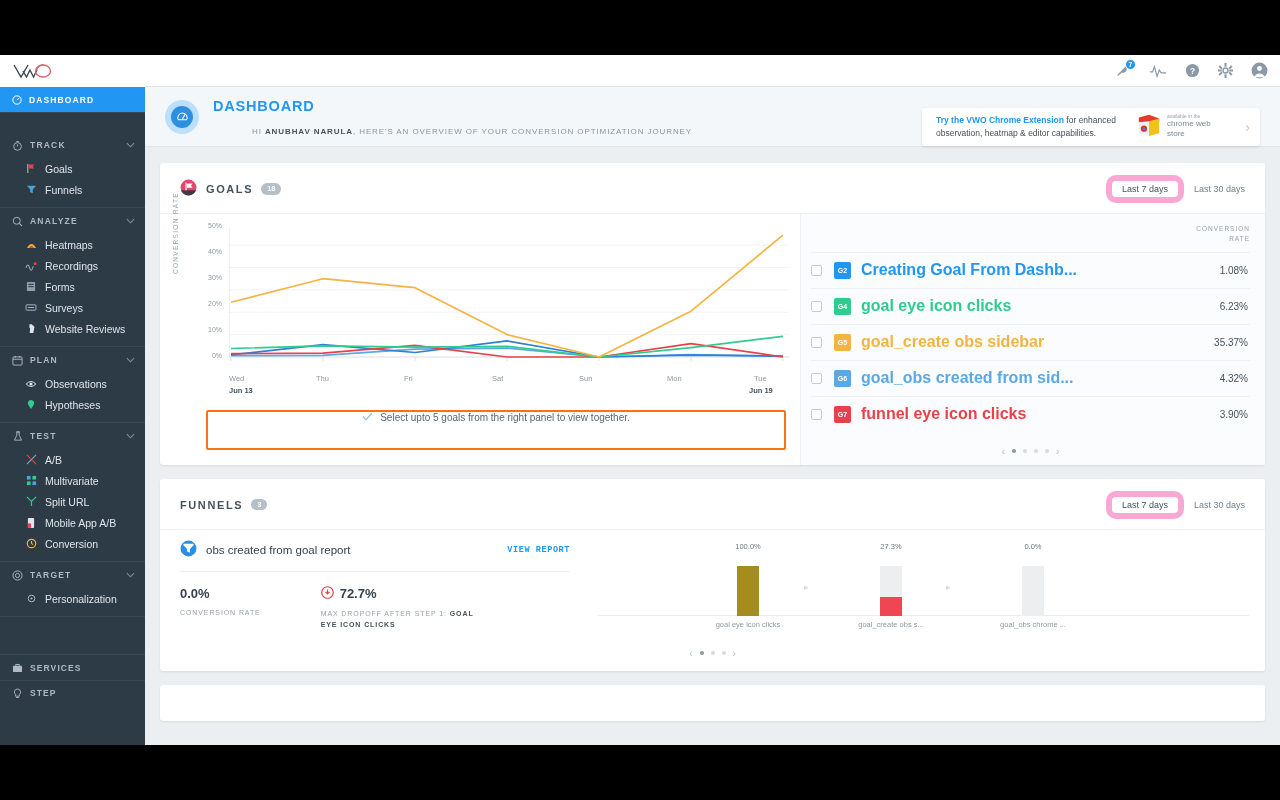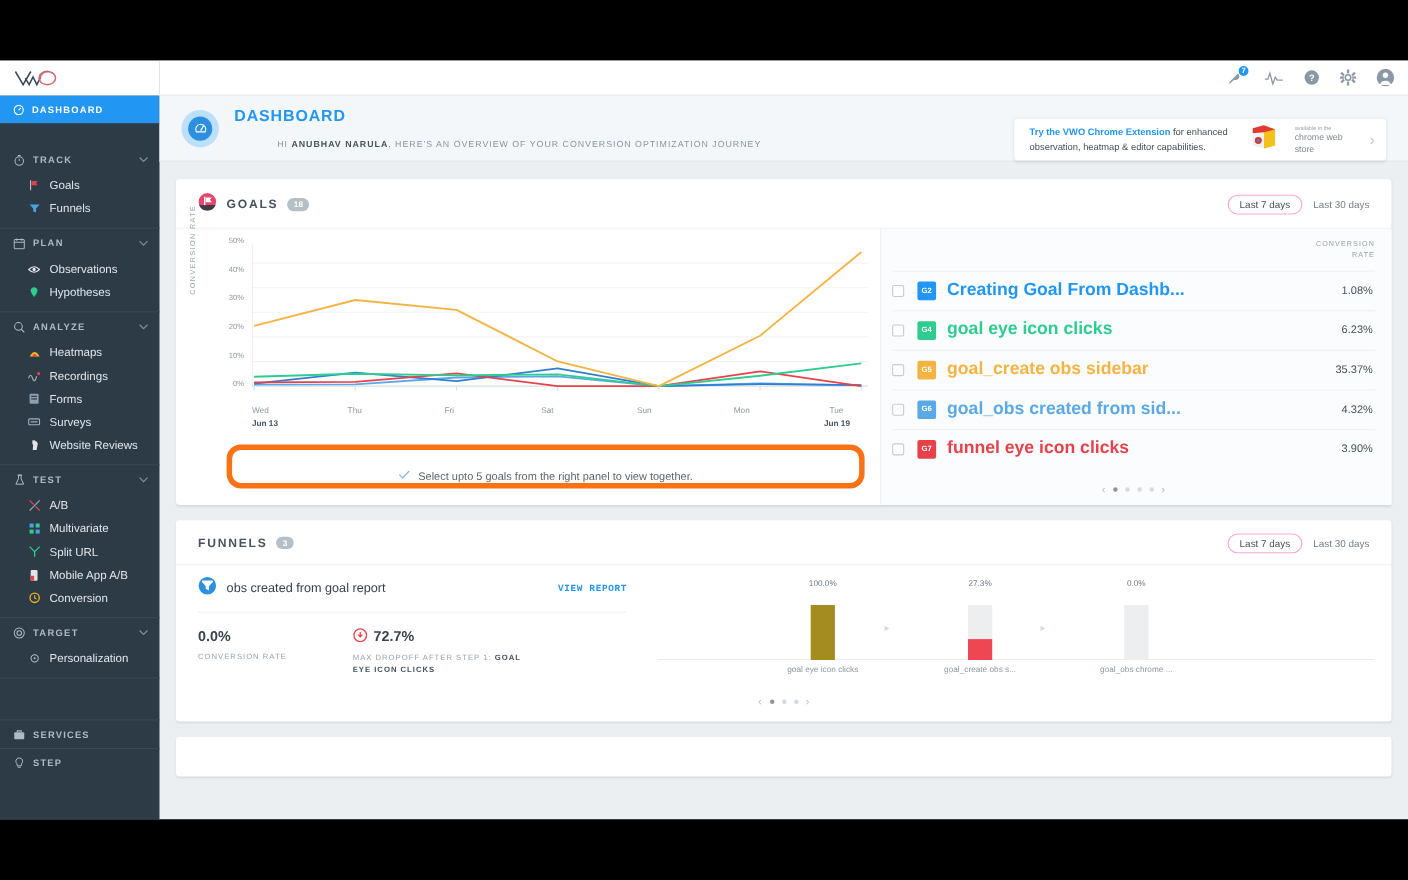--- a/index.html
+++ b/index.html
@@ -81,58 +81,58 @@
     display:flex; align-items:center; justify-content:center; }
   .ph-title { color:#2196f3; font-size:14.5px; font-weight:bold; letter-spacing:.8px; }
   .ph-sub { color:#8a95a0; font-size:8px; letter-spacing:.9px; margin-top:13px;padding-left:39px; }
   .ph-sub b { color:#46525e; }
   .promo {
     margin-left:auto; background:#fff; border-radius:3px; box-shadow:0 1px 3px rgba(0,0,0,.12);
     height:38px; display:flex; align-items:center; padding:0 4px 0 14px; gap:10px; max-width:338px;margin-top:20px;
   }
   .promo-txt { font-size:8.5px; color:#444e58; line-height:1.45; max-width:190px; }
   .promo-txt a { color:#2196f3; font-weight:bold; text-decoration:none; }
-  .cws { display:flex; align-items:flex-end; gap:15px; }
+  .cws { display:flex; align-items:flex-start; gap:5px; }
   .cws-cap { font-size:5px; color:#9aa4ad; line-height:1.3; }
   .cws-cap .big { font-size:8px; color:#7e8a94; }
   .promo-chev { color:#c3cad1; font-size:14px; padding:0 6px; }
 
   
   .content { position:absolute; left:145px; top:92px; width:1135px; height:598px; overflow:hidden; padding:16px 15px 0 15px; }
   .card { background:#fff; border-radius:3px; box-shadow:0 1px 2px rgba(0,0,0,.09); margin-bottom:14px; }
 
   .card-head { display:flex; align-items:center; padding:12px 20px 10px 20px; }
   .card-title { font-size:11px; font-weight:bold; letter-spacing:1.6px; color:#46525e; margin-left:9px; }
   .count-badge {
     margin-left:8px; background:#b6bec6; color:#fff; font-size:7.5px; font-weight:bold;
     border-radius:8px; padding:2px 6px; line-height:1;
   }
   .range-toggle { margin-left:auto; display:flex; align-items:center; gap:10px; }
   .range-pill {
-    font-size:9px; color:#46525e; border:1px solid #f9a8d4; border-radius:10px;
+    font-size:9px; color:#46525e; border:6px solid #f9a8d4; border-radius:10px;
     padding:3px 10px; background:#fff; cursor:pointer;
   }
   .range-plain { font-size:9px; color:#757f89; cursor:pointer; }
 
   .goals-body { display:flex; border-top:1px solid #edf1f4; }
   .goals-left { width:640px; padding:12px 0 10px 0; position:relative; }
   .goals-right { flex:1; border-left:1px solid #edf1f4; background:#fafcfd; padding:10px 15px 8px 10px; }
 
   .chart-wrap { position:relative; width:610px; height:170px; margin-left:14px; }
   .ylabel {
     position:absolute; left:-2px; top:48px; transform:rotate(-90deg); transform-origin:left top;
     font-size:6.5px; letter-spacing:1.3px; color:#9aa5af; white-space:nowrap;
   }
   .ytick { position:absolute; left:14px; width:34px; text-align:right; font-size:7px; color:#8e99a3; }
   .xtick { position:absolute; font-size:7.5px; color:#8e99a3; }
   .xdate { position:absolute; font-size:7.5px; color:#46525e; font-weight:bold; }
 
   .hint-box {
-    margin:14px 14px 0 46px; border:5px solid #f97316; border-radius:13px; height:40px;
-    display:flex; align-items:flex-end; justify-content:center; gap:7px;
+    margin:14px 14px 0 46px; border:2px solid #f97316; border-radius:2px; height:40px;
+    display:flex; align-items:flex-start; justify-content:center; gap:7px;
     font-size:10px; color:#5b6670;
   }
 
   .cr-head { text-align:right; font-size:6.5px; letter-spacing:1px; color:#97a1aa; line-height:1.5; padding-bottom:8px; }
   .goal-row {
     display:flex; align-items:center; height:36px; border-top:1px solid #edf1f4; padding-right:2px;
   }
   .goal-cb {
     width:11px; height:11px; border:1px solid #c4ccd3; border-radius:2px; background:#fff; margin-right:12px; flex:none; cursor:pointer;
   }
@@ -230,20 +230,82 @@
               </svg>
           </span>
           <span>Funnels</span>
         </div>
       </div>
 
       <div class="sec-div sec-block">
         <div class="sec-head">
           <span class="gicon">
             <svg width="11" height="11" viewBox="0 0 12 12">
+                <circle cx="5.2" cy="5.2" r="3.8" fill="none" stroke="#b0bac3" stroke-width="1"></circle>
+                <path d="M8 8l3 3" stroke="#b0bac3" stroke-width="1.1"></path>
+              </svg>
+          </span>
+          <span>ANALYZE</span>
+          <span class="chev">
+            <svg width="9" height="6" viewBox="0 0 10 6">
+                <path d="M1 1 L5 5 L9 1" fill="none" stroke="#b0bac3" stroke-width="1.2"></path>
+              </svg>
+          </span>
+        </div>
+        <div class="nav-item">
+          <span class="gicon">
+            <svg width="11" height="9" viewBox="0 0 12 10">
+                <path d="M1 9 Q6 0 11 9z" fill="#f0b429"></path>
+                <path d="M3.5 9 Q6 4 8.5 9z" fill="#e8414a"></path>
+              </svg>
+          </span>
+          <span>Heatmaps</span>
+        </div>
+        <div class="nav-item">
+          <span class="gicon">
+            <svg width="12" height="10" viewBox="0 0 13 10">
+                <path d="M1 7 Q3 1 5 7 T9 5" fill="none" stroke="#9fb0bf" stroke-width="1.1"></path>
+                <circle cx="11" cy="2.5" r="1.6" fill="#e8414a"></circle>
+              </svg>
+          </span>
+          <span>Recordings</span>
+        </div>
+        <div class="nav-item">
+          <span class="gicon">
+            <svg width="10" height="11" viewBox="0 0 11 12">
+                <rect x="1" y="1" width="9" height="10" rx="1" fill="#8ea0b0"></rect>
+                <rect x="2.6" y="3" width="5.8" height="1.2" fill="#2d3b47"></rect>
+                <rect x="2.6" y="5.6" width="5.8" height="1.2" fill="#2d3b47"></rect>
+              </svg>
+          </span>
+          <span>Forms</span>
+        </div>
+        <div class="nav-item">
+          <span class="gicon">
+            <svg width="12" height="9" viewBox="0 0 13 10">
+                <rect x="1" y="2" width="11" height="6" rx="1" fill="none" stroke="#9fb0bf" stroke-width="1.1"></rect>
+                <rect x="3" y="4.4" width="7" height="1.2" fill="#9fb0bf"></rect>
+              </svg>
+          </span>
+          <span>Surveys</span>
+        </div>
+        <div class="nav-item">
+          <span class="gicon">
+            <svg width="9" height="11" viewBox="0 0 10 12">
+                <path d="M3 1 Q2 5 3.5 6 L3 11h4l.8-4.5Q9 4 7.5 3.6 7 2 6 2.4 5.5 1 4.3 1.4z" fill="#dfe5ea"></path>
+              </svg>
+          </span>
+          <span>Website Reviews</span>
+        </div>
+      </div>
+
+      <div class="sec-div sec-block">
+        <div class="sec-head">
+          <span class="gicon">
+            <svg width="11" height="11" viewBox="0 0 12 12">
                 <rect x="1" y="2" width="10" height="9" rx="1" fill="none" stroke="#b0bac3" stroke-width="1"></rect>
                 <path d="M1 4.6h10M3.5 1v2M8.5 1v2" stroke="#b0bac3" stroke-width="1"></path>
               </svg>
           </span>
           <span>PLAN</span>
           <span class="chev">
             <svg width="9" height="6" viewBox="0 0 10 6">
                 <path d="M1 1 L5 5 L9 1" fill="none" stroke="#b0bac3" stroke-width="1.2"></path>
               </svg>
           </span>
@@ -257,82 +319,20 @@
           </span>
           <span>Observations</span>
         </div>
         <div class="nav-item">
           <span class="gicon">
             <svg width="8" height="11" viewBox="0 0 9 12">
                 <path d="M4.5 1C6.4 1 8 2.5 8 4.4 8 7 4.5 11 4.5 11S1 7 1 4.4C1 2.5 2.6 1 4.5 1z" fill="#2ecc8f"></path>
               </svg>
           </span>
           <span>Hypotheses</span>
-        </div>
-      </div>
-
-      <div class="sec-div sec-block">
-        <div class="sec-head">
-          <span class="gicon">
-            <svg width="11" height="11" viewBox="0 0 12 12">
-                <circle cx="5.2" cy="5.2" r="3.8" fill="none" stroke="#b0bac3" stroke-width="1"></circle>
-                <path d="M8 8l3 3" stroke="#b0bac3" stroke-width="1.1"></path>
-              </svg>
-          </span>
-          <span>ANALYZE</span>
-          <span class="chev">
-            <svg width="9" height="6" viewBox="0 0 10 6">
-                <path d="M1 1 L5 5 L9 1" fill="none" stroke="#b0bac3" stroke-width="1.2"></path>
-              </svg>
-          </span>
-        </div>
-        <div class="nav-item">
-          <span class="gicon">
-            <svg width="11" height="9" viewBox="0 0 12 10">
-                <path d="M1 9 Q6 0 11 9z" fill="#f0b429"></path>
-                <path d="M3.5 9 Q6 4 8.5 9z" fill="#e8414a"></path>
-              </svg>
-          </span>
-          <span>Heatmaps</span>
-        </div>
-        <div class="nav-item">
-          <span class="gicon">
-            <svg width="12" height="10" viewBox="0 0 13 10">
-                <path d="M1 7 Q3 1 5 7 T9 5" fill="none" stroke="#9fb0bf" stroke-width="1.1"></path>
-                <circle cx="11" cy="2.5" r="1.6" fill="#e8414a"></circle>
-              </svg>
-          </span>
-          <span>Recordings</span>
-        </div>
-        <div class="nav-item">
-          <span class="gicon">
-            <svg width="10" height="11" viewBox="0 0 11 12">
-                <rect x="1" y="1" width="9" height="10" rx="1" fill="#8ea0b0"></rect>
-                <rect x="2.6" y="3" width="5.8" height="1.2" fill="#2d3b47"></rect>
-                <rect x="2.6" y="5.6" width="5.8" height="1.2" fill="#2d3b47"></rect>
-              </svg>
-          </span>
-          <span>Forms</span>
-        </div>
-        <div class="nav-item">
-          <span class="gicon">
-            <svg width="12" height="9" viewBox="0 0 13 10">
-                <rect x="1" y="2" width="11" height="6" rx="1" fill="none" stroke="#9fb0bf" stroke-width="1.1"></rect>
-                <rect x="3" y="4.4" width="7" height="1.2" fill="#9fb0bf"></rect>
-              </svg>
-          </span>
-          <span>Surveys</span>
-        </div>
-        <div class="nav-item">
-          <span class="gicon">
-            <svg width="9" height="11" viewBox="0 0 10 12">
-                <path d="M3 1 Q2 5 3.5 6 L3 11h4l.8-4.5Q9 4 7.5 3.6 7 2 6 2.4 5.5 1 4.3 1.4z" fill="#dfe5ea"></path>
-              </svg>
-          </span>
-          <span>Website Reviews</span>
         </div>
       </div>
 
       <div class="sec-div sec-block">
         <div class="sec-head">
           <span class="gicon">
             <svg width="10" height="11" viewBox="0 0 11 12">
                 <path d="M4.2 1v3.6L1.6 10h7.8L6.8 4.6V1z" fill="none" stroke="#b0bac3" stroke-width="1"></path>
                 <path d="M3.2 1h4.6" stroke="#b0bac3" stroke-width="1"></path>
               </svg>

